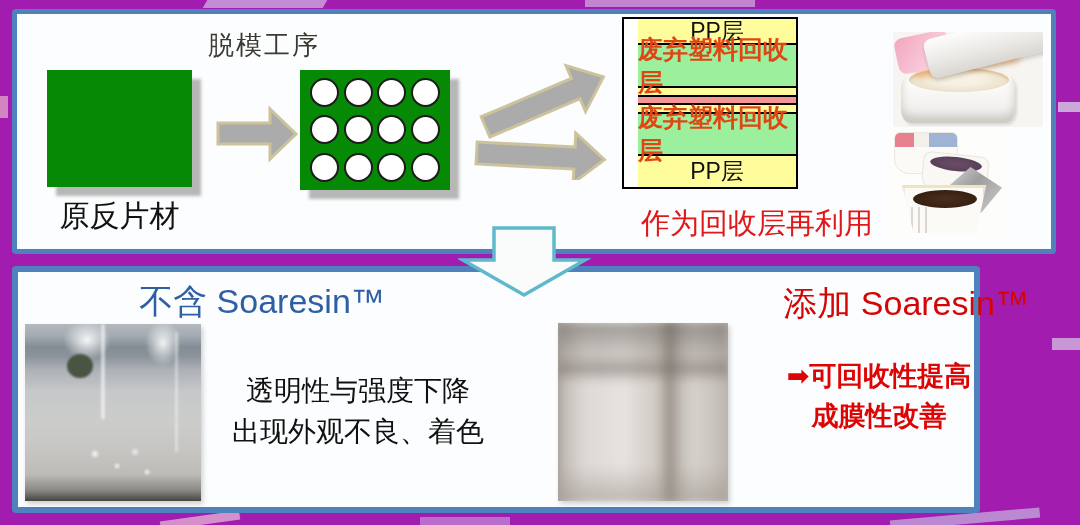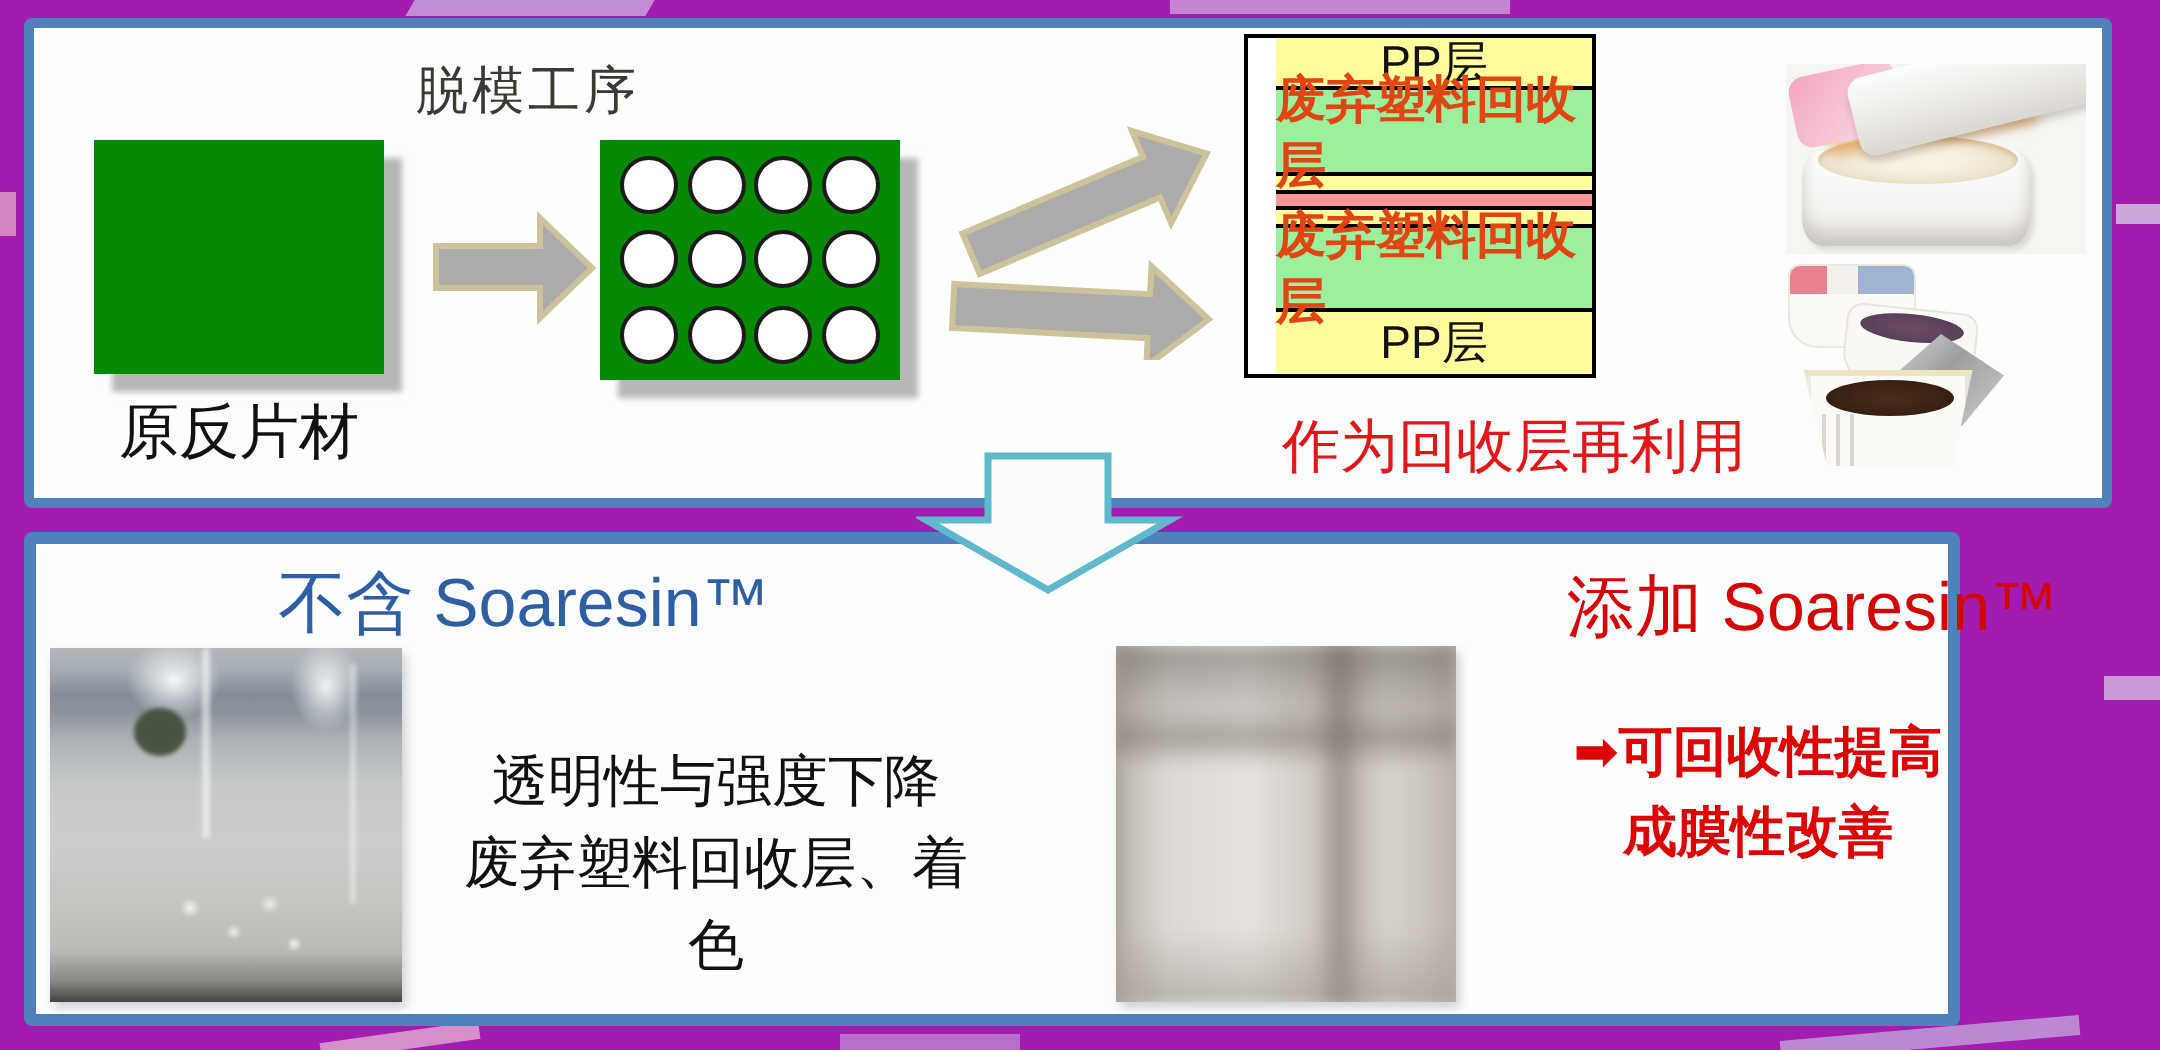--- a/index.html
+++ b/index.html
@@ -198,21 +198,21 @@
       <div class="fl-bright1"></div>
       <div class="fl-bright2"></div>
       <div class="fl-blob"></div>
       <div class="fl-streak1"></div>
       <div class="fl-streak2"></div>
       <div class="fl-drops"></div>
     </div>
 
     <div class="caption-left">
       <div>透明性与强度下降</div>
-      <div>废弃塑料回收层、着色</div>
+      <div>出现外观不良、着色</div>
     </div>
 
     <div class="film film-right">
       <div class="fr-tex"></div>
       <div class="fr-top"></div>
       <div class="fr-band"></div>
       <div class="fr-vband"></div>
       <div class="fr-bottom"></div>
     </div>
 

